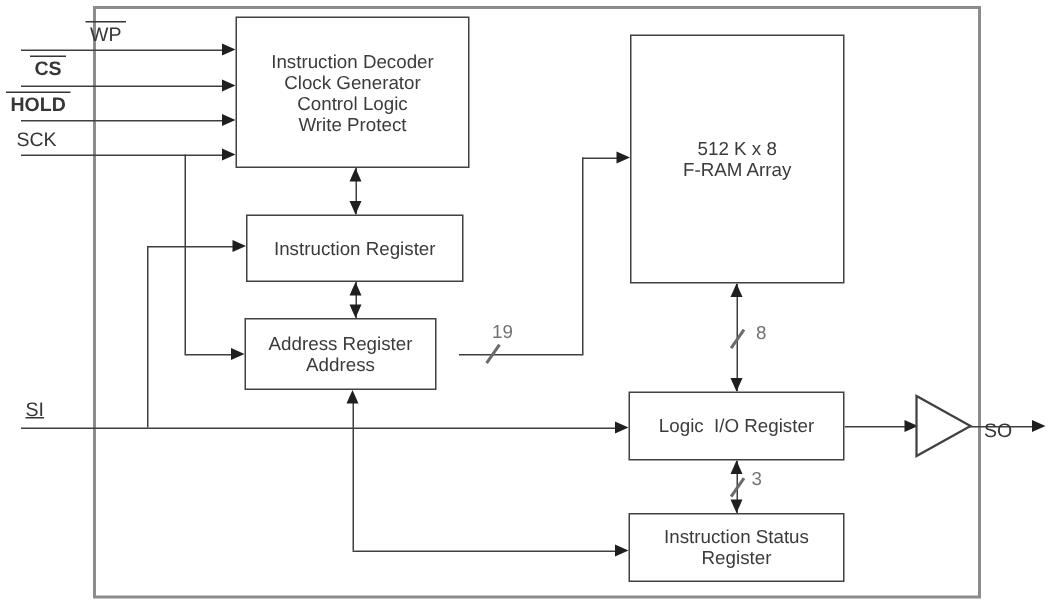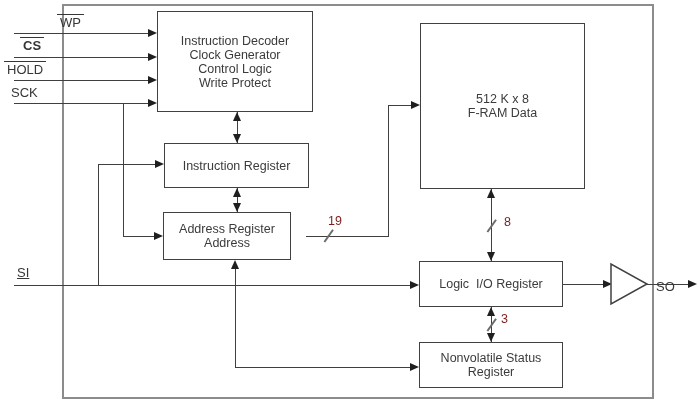--- a/index.html
+++ b/index.html
@@ -16,49 +16,49 @@
   .blk{
     position:absolute;background:#ffffff;border:1.5px solid #414141;
     display:flex;flex-direction:column;align-items:center;justify-content:center;
     color:#3b3b3b;font-size:12.5px;line-height:14px;text-align:center;
     box-sizing:border-box;z-index:3;
   }
   .blk span{white-space:pre;}
   #blk-decoder {left:157px;top:11px;width:156px;height:101px;}
   #blk-ir      {left:164px;top:143px;width:145px;height:45px;}
   #blk-arc     {left:163px;top:212px;width:128px;height:48px;}
-  #blk-fram    {left:420px;top:23px;width:165px;height:166px;}
+  #blk-fram    {left:420px;top:23px;width:143px;height:166px;}
   #blk-dataio  {left:419px;top:261px;width:144px;height:46px;}
   #blk-nsr     {left:419px;top:342px;width:144px;height:46px;}
   
   .hw{position:absolute;height:1.5px;background:#3f3f3f;z-index:2;}
   .vw{position:absolute;width:1.5px;background:#3f3f3f;z-index:2;}
   
   .ar,.au,.ad{position:absolute;width:0;height:0;z-index:4;}
   .ar{border-top:4px solid transparent;border-bottom:4px solid transparent;border-left:9px solid #1f1f1f;}
   .au{border-left:4px solid transparent;border-right:4px solid transparent;border-bottom:9px solid #1f1f1f;}
   .ad{border-left:4px solid transparent;border-right:4px solid transparent;border-top:9px solid #1f1f1f;}
   
   .slash{position:absolute;width:15px;height:1.5px;background:#6b6b6b;transform:rotate(-55deg);z-index:4;}
   
   .sig{position:absolute;color:#363636;font-size:13px;line-height:14px;z-index:4;}
   .sig .ov{display:inline-block;border-top:1.5px solid #363636;padding:1px 3px 0 3px;}
-  .buslabel{position:absolute;color:#7f1d1d;font-size:12.5px;line-height:13px;z-index:4;}
+  .buslabel{position:absolute;color:#737373;font-size:12.5px;line-height:13px;z-index:4;}
   .bufsvg{position:absolute;z-index:4;}
 </style>
 </head>
 <body>
 
 <div id="canvas">
 
   <div class="boundary"></div>
 
   <div class="sig" style="left:17px;top:14px;margin-left:40px;"><span class="ov">WP</span></div>
   <div class="sig" style="left:20px;top:37px;font-weight:bold;"><span class="ov">CS</span></div>
-  <div class="sig" style="left:4px;top:61px;"><span class="ov">HOLD</span></div>
+  <div class="sig" style="left:4px;top:61px;font-weight:bold;"><span class="ov">HOLD</span></div>
   <div class="sig" style="left:11px;top:86px;"><span>SCK</span></div>
   <div class="sig" style="left:17px;top:266px;text-decoration:underline;"><span>SI</span></div>
   <div class="sig" style="left:656px;top:280px;"><span>SO</span></div>
 
   <div class="hw" style="left:14px;top:32.5px;width:135px;"></div>
   <div class="hw" style="left:14px;top:56.5px;width:135px;"></div>
   <div class="hw" style="left:14px;top:79.5px;width:135px;"></div>
   <div class="hw" style="left:14px;top:102.5px;width:135px;"></div>
   <div class="hw" style="left:14px;top:284.5px;width:397px;"></div>
   <div class="hw" style="left:98px;top:163.5px;width:59px;"></div>
@@ -119,29 +119,29 @@
     <span>Write Protect</span>
   </div>
 
   <div class="blk" id="blk-arc">
     <span>Address Register</span>
     <span>Address</span>
   </div>
 
   <div class="blk" id="blk-fram">
     <span>512 K x 8</span>
-    <span>F-RAM Data</span>
+    <span>F-RAM Array</span>
   </div>
 
   <div class="blk" id="blk-dataio">
     <span>Logic  I/O Register</span>
   </div>
 
   <div class="blk" id="blk-nsr">
-    <span>Nonvolatile Status</span>
+    <span>Instruction Status</span>
     <span>Register</span>
   </div>
 
   <svg class="bufsvg" style="left:609px;top:262px;" width="42" height="44">
     <polygon points="2,2 2,42 38,22" fill="#ffffff" stroke="#414141" stroke-width="1.5"></polygon>
   </svg>
 
 </div>
 
 </body></html>

